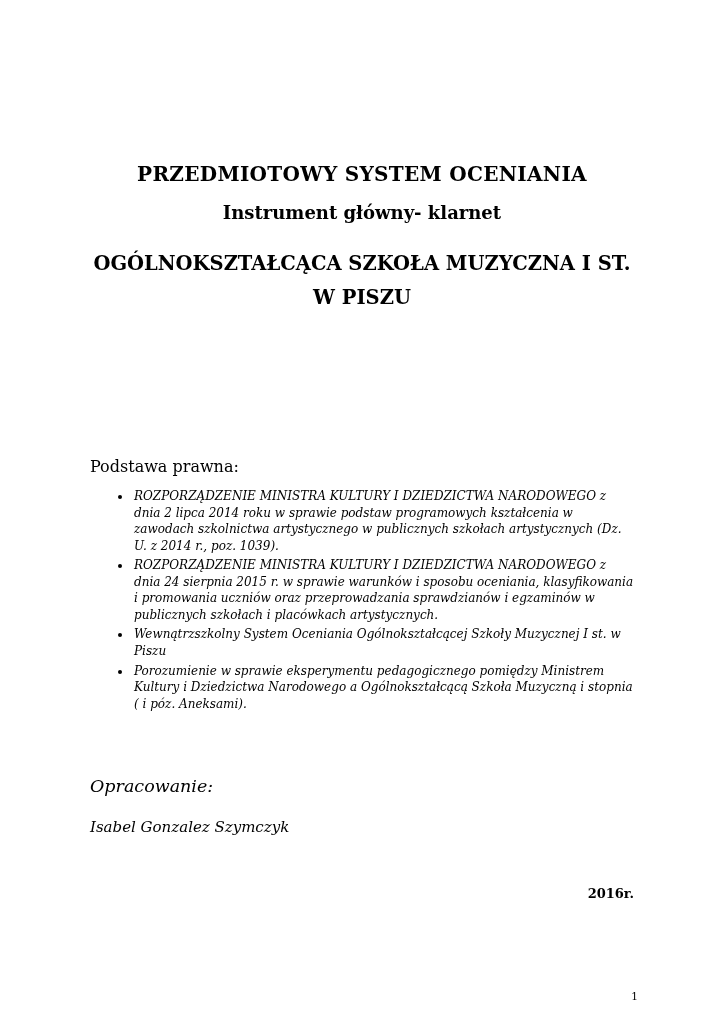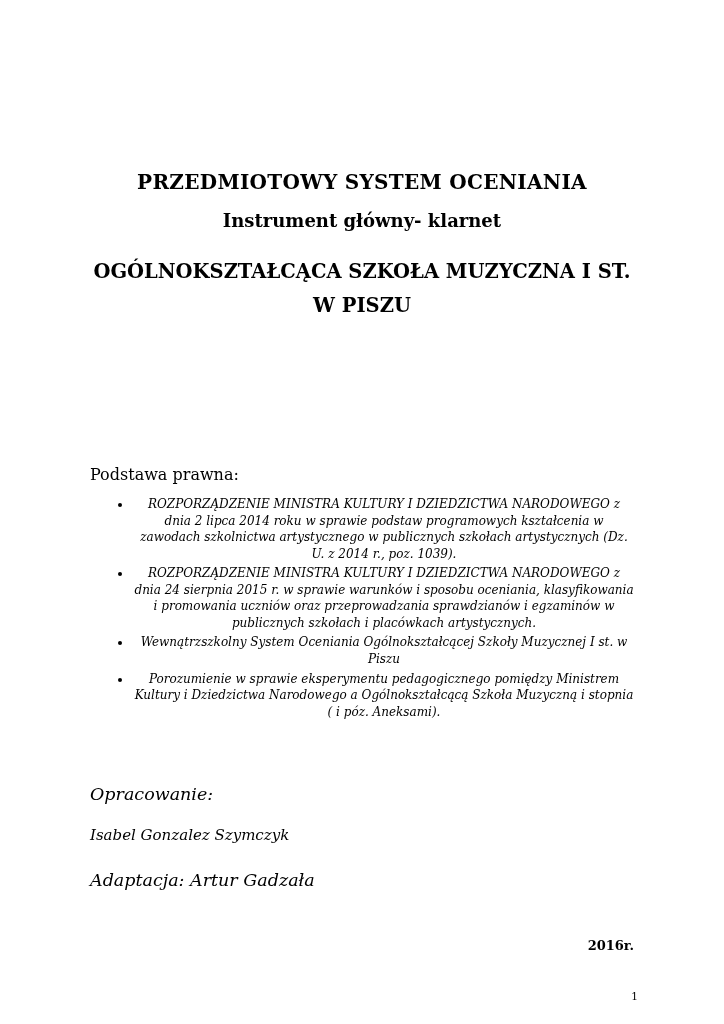--- a/index.html
+++ b/index.html
@@ -9,21 +9,21 @@
   }
   .page {
     position: relative;
     width: 724px;
     height: 1024px;
     margin: 0 auto;
     background: #ffffff;
     color: #000000;
     font-family: "DejaVu Serif", "Liberation Serif", serif;
     box-sizing: border-box;
-    padding: 12px 90px;
+    padding: 4px 90px;
     overflow: hidden;
   }
   .title-block {
     padding-top: 158px;
     text-align: center;
   }
   .doc-title {
     font-size: 20px;
     font-weight: bold;
     letter-spacing: 0.3px;
@@ -48,21 +48,20 @@
     margin: 12px 0 0 0;
     padding-left: 42px;
     font-style: italic;
     font-size: 12px;
     line-height: 1.38;
     max-width: 512px;
   }
   .legal-list li {
     margin-bottom: 3px;
     padding-left: 2px;
-    text-align: center;
   }
   .credits-heading {
     margin: 64px 0 0 0;
     font-style: italic;
     font-size: 17.5px;
   }
   .authors {
     margin: 22px 0 0 0;
     font-style: italic;
     font-size: 15px;
@@ -105,19 +104,18 @@
     <li>Wewnątrzszkolny System Oceniania Ogólnokształcącej Szkoły Muzycznej I st. w Piszu</li>
     <li>Porozumienie w sprawie eksperymentu pedagogicznego pomiędzy Ministrem Kultury i Dziedzictwa Narodowego a Ogólnokształcącą Szkoła Muzyczną i stopnia ( i póz. Aneksami).</li>
   </ul>
 
   <p class="credits-heading">Opracowanie:</p>
 
   <p class="authors">
     <span>Isabel Gonzalez Szymczyk</span><br>
   </p>
 
-  <p class="adaptation">Adaptacja: Artur Gadzała</p>
 
   <p class="year">2016r.</p>
 
   <div class="page-number">1</div>
 
 </div>
 
 </body></html>

